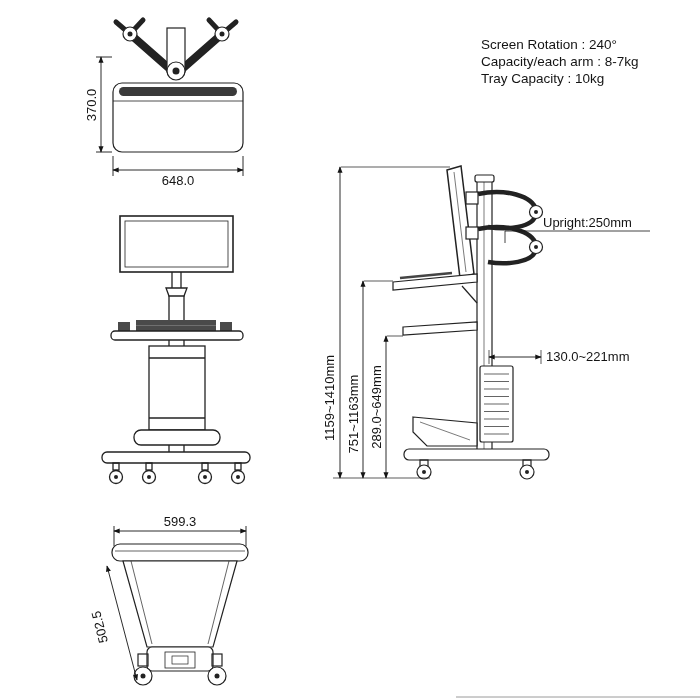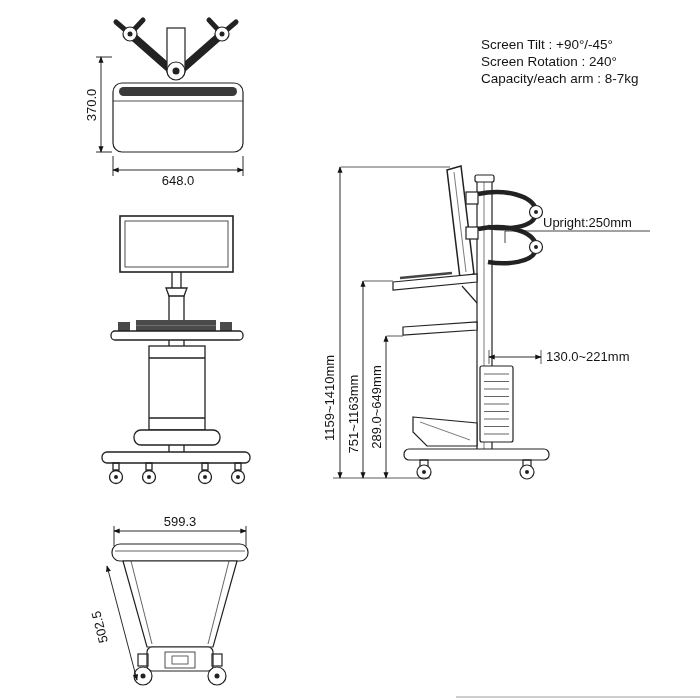--- a/index.html
+++ b/index.html
@@ -198,18 +198,18 @@
       <line x1="114" y1="531" x2="246" y2="531" marker-start="url(#dimArrow)" marker-end="url(#dimArrow)"></line>
       <line x1="107" y1="566" x2="137" y2="680" marker-start="url(#dimArrow)" marker-end="url(#dimArrow)"></line>
     </g>
     <text x="180" y="526" text-anchor="middle">599.3</text>
     <text x="104" y="626" text-anchor="middle" transform="rotate(-104 104 626)">502.5</text>
 
     <line x1="456" y1="697" x2="700" y2="697" stroke="#9a9a9a" stroke-width="1"></line>
   </svg>
 
   <div class="spec-list">
-    <div class="spec-line">Screen Tilt : +90°/-45°</div>
     <div class="spec-line">Screen Rotation : 240°</div>
     <div class="spec-line">Capacity/each arm : 8-7kg</div>
+    <div class="spec-line">Tray Capacity : 10kg</div>
   </div>
 
 </div>
 
 </body></html>

